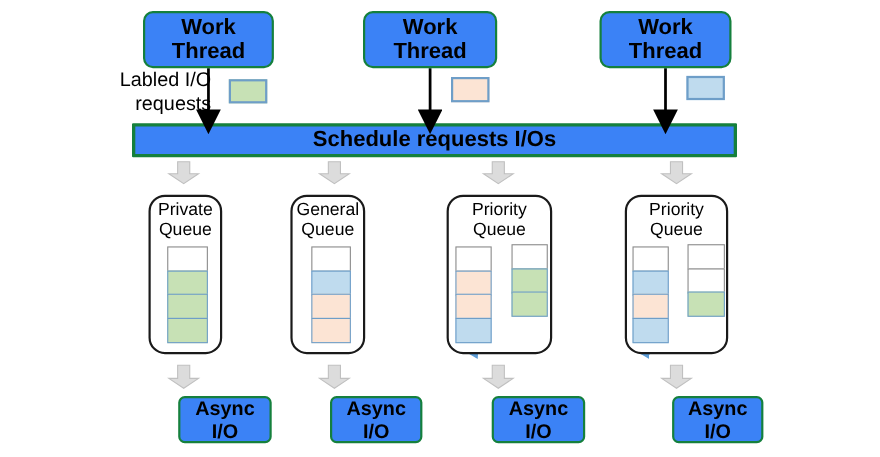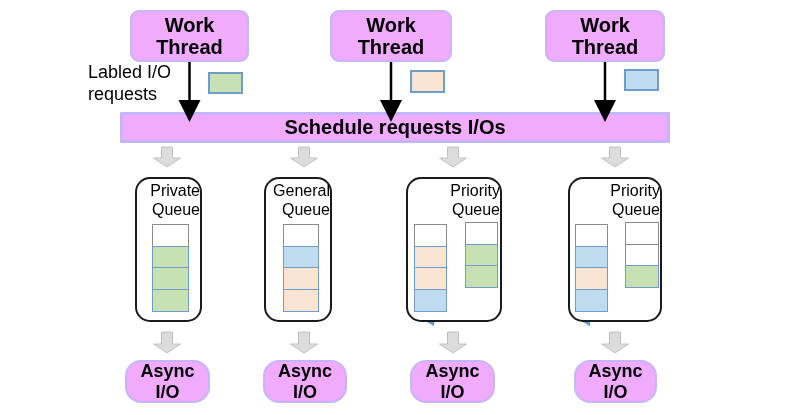--- a/index.html
+++ b/index.html
@@ -1,32 +1,32 @@
 <!DOCTYPE html>
 <html><head>
 <meta charset="utf-8">
 <style>
   html,body { margin:0; padding:0; background:#ffffff; }
   body { font-family:"Liberation Sans", sans-serif; color:#000; }
   #stage { position:relative; width:800px; height:415px; background:#fff; overflow:hidden; }
 
-  .rbox { position:absolute; background:#f0abfc; border:2px solid #c4b5fd; box-sizing:border-box;
+  .rbox { position:absolute; background:#3b82f6; border:2px solid #15803d; box-sizing:border-box;
           display:flex; align-items:center; justify-content:center; text-align:center;
           white-space:pre-line; }
   .thread { border-radius:9px; font-weight:bold; font-size:20px; line-height:1.12; }
   .scheduler { left:120px; top:112px; width:550px; height:31px; border-width:3px;
                border-radius:1px; font-weight:bold; font-size:20px; }
-  .async { border-radius:16px; font-weight:bold; font-size:18px; line-height:1.12; }
+  .async { border-radius:6px; font-weight:bold; font-size:18px; line-height:1.12;margin-left:37px; }
 
   .queue { position:absolute; background:#fff; border:2px solid #1a1a1a; box-sizing:border-box;
            border-radius:15px; top:177px; height:145px; }
-  .queue-title { width:100%; padding-top:3px; text-align:right; font-size:16px;
+  .queue-title { width:100%; padding-top:3px; text-align:center; font-size:16px;
                  line-height:1.18; white-space:pre-line; }
 
-  .caption { position:absolute; left:88px; top:62px; width:104px; text-align:left;
+  .caption { position:absolute; left:88px; top:62px; width:104px; text-align:right;
              font-size:18px; line-height:1.2; white-space:pre-line; }
 
   .swatch { position:absolute; width:35px; box-sizing:border-box; border:2px solid #6e9ec8; }
 
   .stack { position:absolute; }
   .cell { box-sizing:border-box; height:23px; border:1.5px solid #6e9ec8; background:#fff; }
   .cell + .cell { margin-top:-1.5px; }
   .cell-white { border-color:#8a8a8a; }
 
   #arrow-layer { position:absolute; left:0; top:0; pointer-events:none; }

